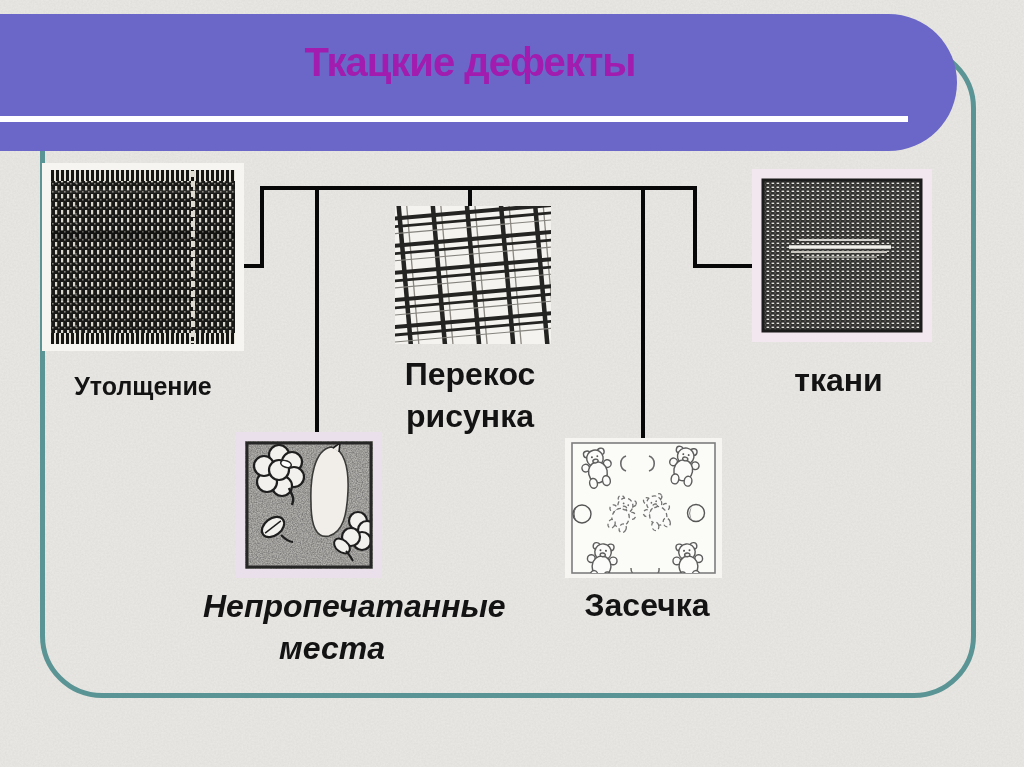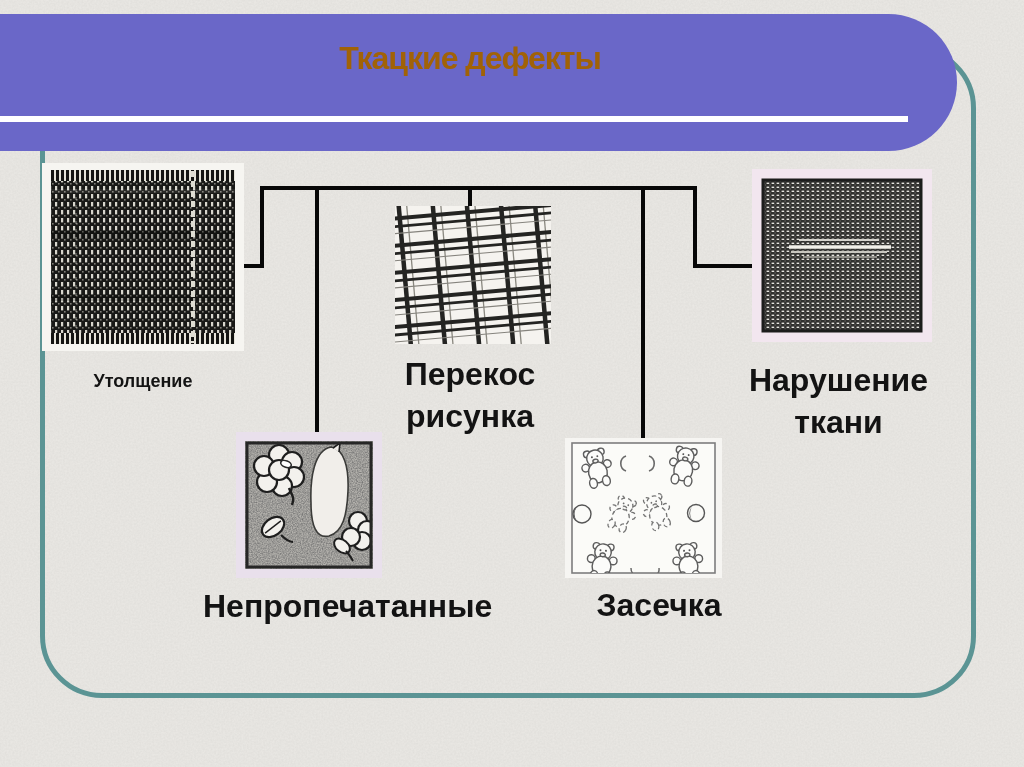--- a/index.html
+++ b/index.html
@@ -19,21 +19,21 @@
   
   #header-bar{
     left:0;top:14px;width:957px;height:137px;
     background:#6a67c8;border-radius:0 69px 69px 0;z-index:4;
   }
   #header-underline{
     left:0;top:116px;width:908px;height:6px;background:#ffffff;z-index:5;
   }
   #page-title{
     left:0;top:40px;width:940px;text-align:center;z-index:5;
-    font-size:32px;font-weight:bold;color:#a16207;letter-spacing:-1px;
+    font-size:40px;font-weight:bold;color:#a21caf;letter-spacing:-1px;
   }
   
   .connector{position:absolute;background:#070707;z-index:2;}
   #conn-main-h   {left:260px;top:186px;width:437px;height:4px;}
   #conn-left-v   {left:260px;top:186px;width:4px;height:82px;}
   #conn-left-h   {left:230px;top:264px;width:34px;height:4px;}
   #conn-drop-1   {left:315px;top:186px;width:4px;height:246px;}
   #conn-drop-2   {left:468px;top:186px;width:4px;height:24px;}
   #conn-drop-3   {left:641px;top:186px;width:4px;height:252px;}
   #conn-right-v  {left:693px;top:186px;width:4px;height:82px;}
@@ -44,26 +44,26 @@
   #img-plaid    {left:395px;top:206px;width:156px;height:138px;background:#f5f3ef;}
   #img-integrity{left:752px;top:169px;width:180px;height:173px;background:#f2e6ef;padding:9px;}
   #img-unprinted{left:236px;top:432px;width:146px;height:146px;background:#e9e0ec;padding:9px;}
   #img-notch    {left:565px;top:438px;width:157px;height:140px;background:#f9f8f5;}
   .sample svg{display:block;width:100%;height:100%;}
   
   .label{
     position:absolute;z-index:3;text-align:center;font-weight:bold;
     color:#131313;font-size:32px;line-height:1.32;
   }
-  #label-thread   {left:48px; top:370px;width:190px;font-size:18px;}
+  #label-thread   {left:48px; top:370px;width:190px;font-size:25px;}
   #label-plaid    {left:356px;top:353px;width:228px;}
   #label-integrity{left:736px;top:359px;width:205px;}
-  #label-unprinted{left:203px;top:585px;width:230px;}
+  #label-unprinted{left:203px;top:585px;width:230px;font-style:italic;}
   #label-unprinted .line-2{transform:translateX(14px);}
-  #label-notch    {left:593px;top:584px;width:132px;}
+  #label-notch    {left:581px;top:584px;width:132px;}
   .label span{display:block;}
 </style>
 </head>
 <body>
 
 <svg id="bg-texture" class="abs" width="1024" height="767">
   <defs>
     <filter id="paperNoise" x="0" y="0" width="100%" height="100%">
       <feTurbulence type="fractalNoise" baseFrequency="0.55" numOctaves="3" seed="7" stitchTiles="stitch"></feTurbulence>
       <feColorMatrix type="matrix" values="0 0 0 0 0.45  0 0 0 0 0.45  0 0 0 0 0.43  0 0 0 0.2 0"></feColorMatrix>
@@ -277,23 +277,23 @@
 
 <div id="label-thread" class="label">
   <span class="line-1">Утолщение</span>
 </div>
 
 <div id="label-plaid" class="label">
   <span class="line-1">Перекос рисунка</span>
 </div>
 
 <div id="label-integrity" class="label">
-  <span class="line-1">Нарушение</span>
   <span class="line-3">ткани</span>
 </div>
 
 <div id="label-unprinted" class="label">
   <span class="line-1">Непропечатанные</span>
+  <span class="line-2">места</span>
 </div>
 
 <div id="label-notch" class="label">
   <span class="line-1">Засечка</span>
 </div>
 
 </body></html>

